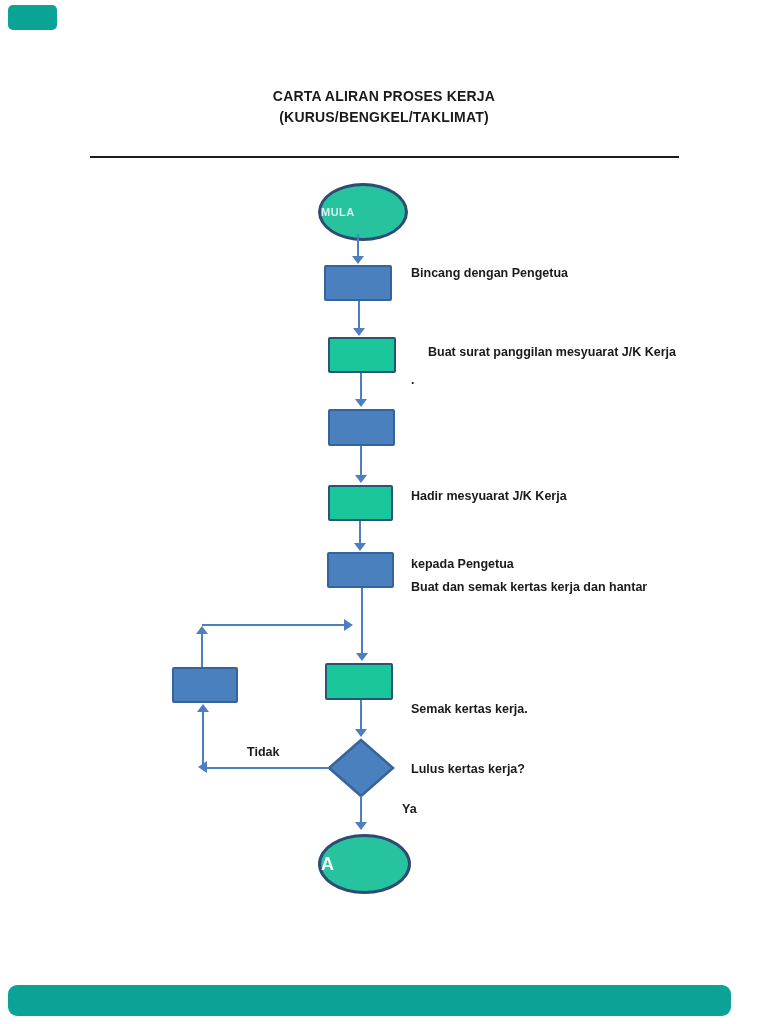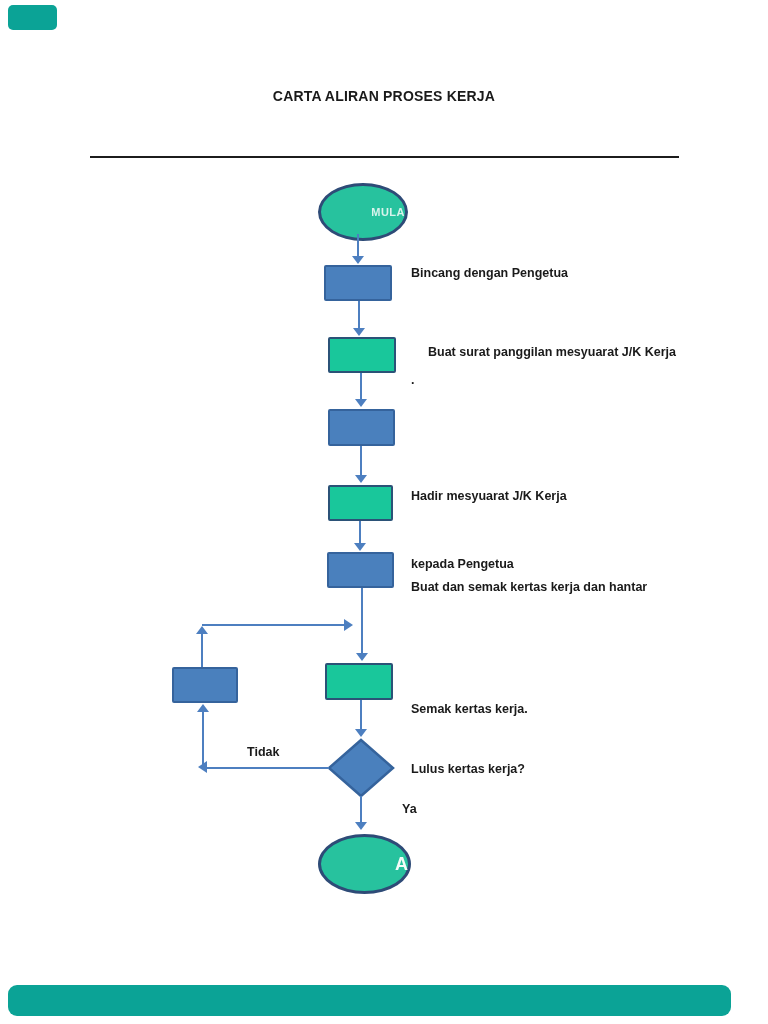--- a/index.html
+++ b/index.html
@@ -7,21 +7,21 @@
     position:relative;width:768px;height:1024px;background:#fff;overflow:hidden;
     font-family:"Liberation Sans",sans-serif;color:var(--text,#1a1a1a);padding-left:19px;
   }
   .edge{position:absolute;background:var(--edge-teal,#0ba396);}
   #edge-top{left:8px;top:5px;width:49px;height:25px;border-radius:5px;}
   #edge-bottom{left:8px;top:985px;width:723px;height:31px;border-radius:9px;}
   #title{position:absolute;left:0;top:86px;width:768px;text-align:center;
     font-weight:bold;font-size:14px;line-height:21px;letter-spacing:.2px;}
   #rule{position:absolute;left:90px;top:156px;width:589px;height:2px;background:#1c1c1c;}
   .oval{position:absolute;border-radius:50%;background:var(--oval-fill,#27c29e);
-    border:3px solid var(--oval-border,#2e4b77);display:flex;align-items:center;justify-content:flex-end;}
+    border:3px solid var(--oval-border,#2e4b77);display:flex;align-items:center;justify-content:flex-start;}
   #oval-start{left:318px;top:183px;width:84px;height:52px;}
   #oval-start .t{color:var(--oval-text,#d8f3ec);font-weight:bold;font-size:11px;letter-spacing:.5px;}
   #oval-end{left:318px;top:834px;width:87px;height:54px;}
   #oval-end .t{color:var(--end-text,#f4fcf9);font-weight:bold;font-size:18px;}
   .box{position:absolute;box-sizing:border-box;border-radius:2px;}
   .box.blue{background:var(--box-blue,#4a80bd);border:2.5px solid var(--box-blue-border,#35639c);}
   .box.green{background:var(--box-green,#19c79b);border:2.5px solid var(--box-green-border,#2b5277);}
   .vline{position:absolute;width:2px;background:var(--arrow,#4d7fc0);}
   .hline{position:absolute;height:2px;background:var(--arrow,#4d7fc0);}
   .head-down{position:absolute;width:0;height:0;border-left:6px solid transparent;
@@ -38,20 +38,21 @@
 </style>
 </head>
 <body>
 
 <div id="page">
 
   <div id="edge-top" class="edge"></div>
 
   <div id="title">
     <div>CARTA ALIRAN PROSES KERJA</div>
+    <div>(KURUS/BENGKEL/TAKLIMAT)</div>
   </div>
   <div id="rule"></div>
 
   <div id="oval-start" class="oval">
     <span class="t">MULA</span>
   </div>
 
   <div class="vline" style="left:357px;top:234px;height:23px;"></div>
   <div class="head-down" style="left:352px;top:256px;"></div>
 

